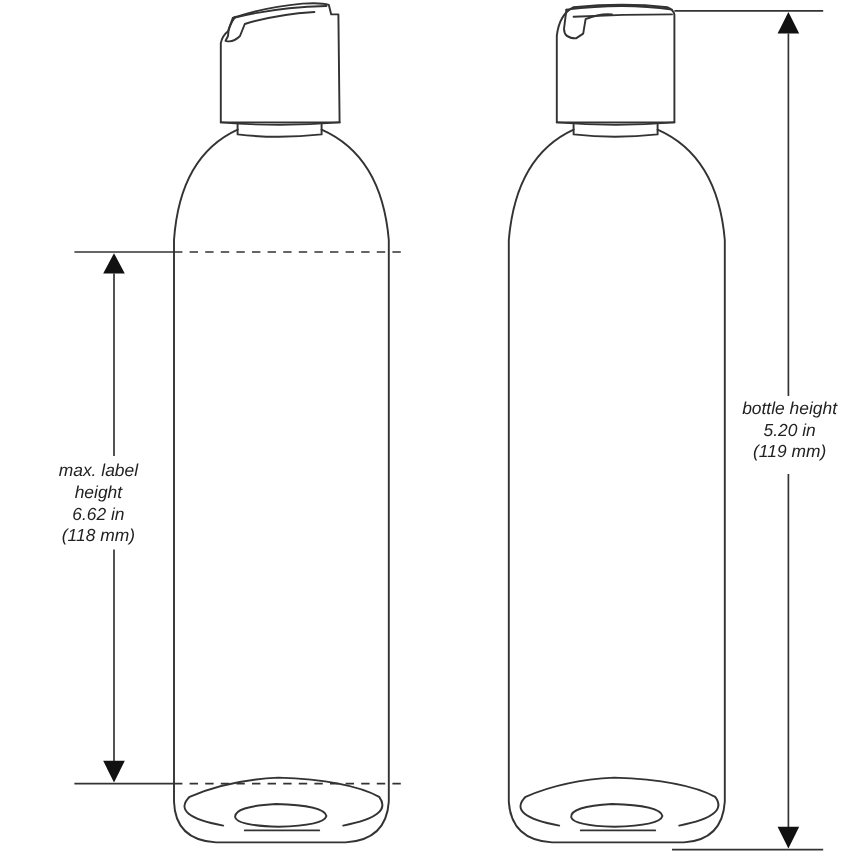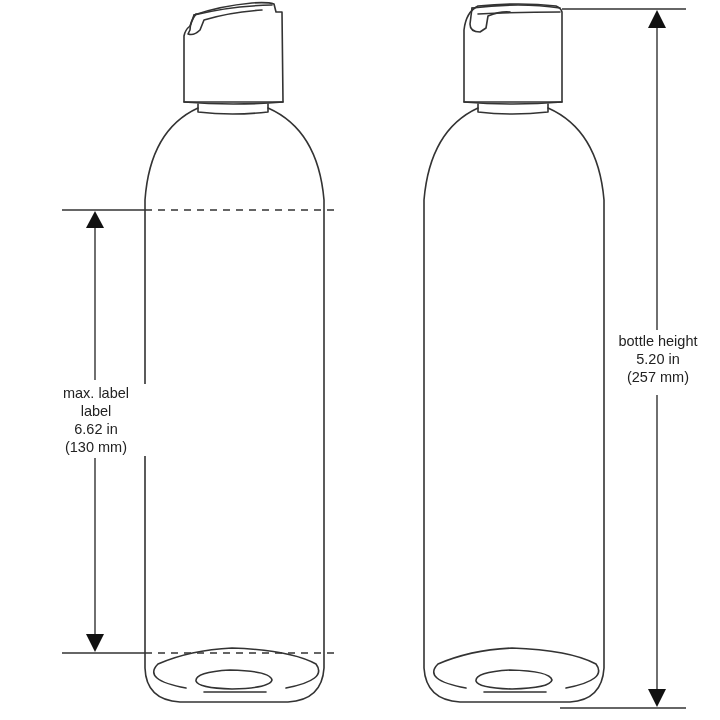--- a/index.html
+++ b/index.html
@@ -1,18 +1,18 @@
 <!DOCTYPE html>
 <html><head>
 <meta charset="utf-8">
 <style>
   html, body { margin:0; padding:0; background:#ffffff; }
   body { width:720px; height:720px; overflow:hidden; position:relative; font-family:"Liberation Sans", sans-serif; }
   svg { position:absolute; left:0; top:0; }
-  .label { position:absolute; text-align:center; font-size:14.5px; line-height:18px; color:#222; background:#fff; }
+  .label { position:absolute; text-align:center; font-size:14.5px; line-height:18px; color:#222; background:#fff;font-style:italic; }
   .label div { white-space:nowrap; }
 </style>
 </head>
 <body>
 
 <svg width="720" height="720" viewBox="0 0 720 720" xmlns="http://www.w3.org/2000/svg">
   <g fill="none" stroke="#333" stroke-width="1.6" stroke-linecap="round" stroke-linejoin="round">
 
     <g>
 
@@ -62,24 +62,24 @@
   <g stroke="#333" stroke-width="1.4" fill="none">
     <line x1="562" y1="9" x2="686" y2="9"></line>
     <line x1="560" y1="708" x2="686" y2="708"></line>
     <line x1="657" y1="28" x2="657" y2="330"></line>
     <line x1="657" y1="395" x2="657" y2="690"></line>
     <polygon points="657,10 648,28 666,28" fill="#111" stroke="none"></polygon>
     <polygon points="657,707 648,689 666,689" fill="#111" stroke="none"></polygon>
   </g>
 </svg>
 
-<div class="label" style="left:46px; top:384px; width:100px;">
+<div class="label" style="left:32px; top:384px; width:100px;">
   <div>max. label</div>
-  <div>label</div>
+  <div>height</div>
   <div>6.62 in</div>
-  <div>(130 mm)</div>
+  <div>(118 mm)</div>
 </div>
 
 <div class="label" style="left:606px; top:332px; width:104px;">
   <div>bottle height</div>
   <div>5.20 in</div>
-  <div>(257 mm)</div>
+  <div>(119 mm)</div>
 </div>
 
 </body></html>

